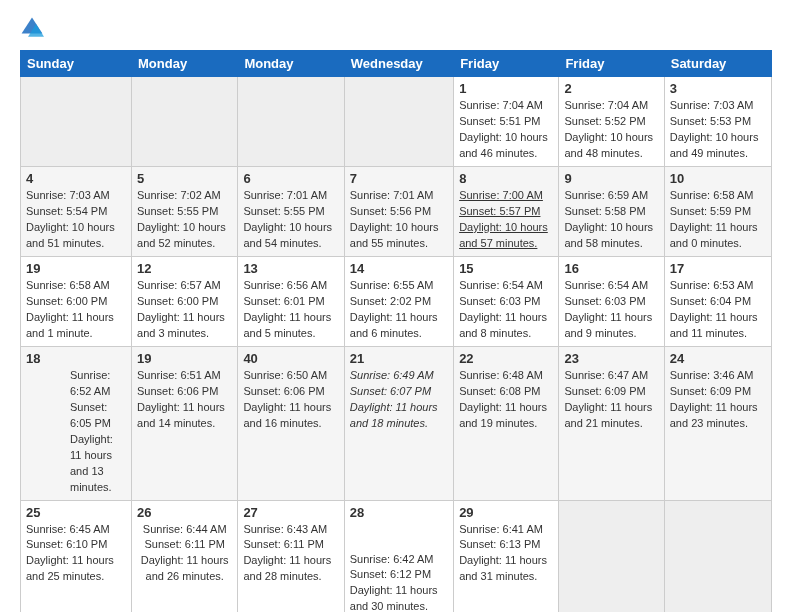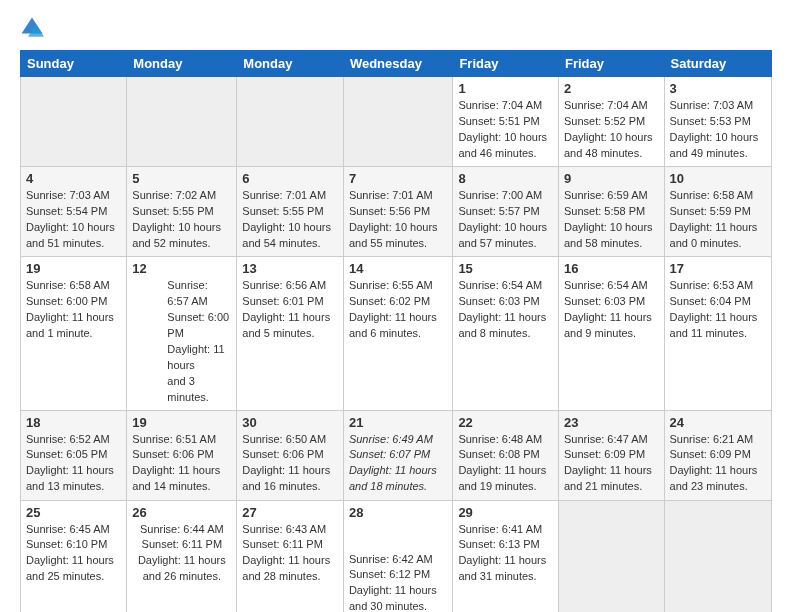--- a/index.html
+++ b/index.html
@@ -110,21 +110,21 @@
           </td>
           <td>
             <span class="day-num">7</span>
             <div class="day-info" style="white-space: pre-line;">Sunrise: 7:01 AM
 Sunset: 5:56 PM
 Daylight: 10 hours
 and 55 minutes.</div>
           </td>
           <td>
             <span class="day-num">8</span>
-            <div class="day-info" style="white-space: pre-line;">Sunrise: 7:00 AM
+            <div class="day-info" style="white-space: pre-line; text-decoration: underline;">Sunrise: 7:00 AM
 Sunset: 5:57 PM
 Daylight: 10 hours
 and 57 minutes.</div>
           </td>
           <td>
             <span class="day-num">9</span>
             <div class="day-info" style="white-space: pre-line;">Sunrise: 6:59 AM
 Sunset: 5:58 PM
 Daylight: 10 hours
 and 58 minutes.</div>
@@ -140,36 +140,36 @@
         <tr class="week-row">
           <td>
             <span class="day-num">19</span>
             <div class="day-info" style="white-space: pre-line;">Sunrise: 6:58 AM
 Sunset: 6:00 PM
 Daylight: 11 hours
 and 1 minute.</div>
           </td>
           <td>
             <span class="day-num">12</span>
-            <div class="day-info" style="white-space: pre-line; margin-left: 35px;">Sunrise: 6:57 AM
+            <div class="day-info" style="white-space: pre-line;">Sunrise: 6:57 AM
 Sunset: 6:00 PM
 Daylight: 11 hours
 and 3 minutes.</div>
           </td>
           <td>
             <span class="day-num">13</span>
             <div class="day-info" style="white-space: pre-line;">Sunrise: 6:56 AM
 Sunset: 6:01 PM
 Daylight: 11 hours
 and 5 minutes.</div>
           </td>
           <td>
             <span class="day-num">14</span>
             <div class="day-info" style="white-space: pre-line;">Sunrise: 6:55 AM
-Sunset: 6:02 PM
+Sunset: 2:02 PM
 Daylight: 11 hours
 and 6 minutes.</div>
           </td>
           <td>
             <span class="day-num">15</span>
             <div class="day-info" style="white-space: pre-line;">Sunrise: 6:54 AM
 Sunset: 6:03 PM
 Daylight: 11 hours
 and 8 minutes.</div>
           </td>
@@ -184,34 +184,34 @@
             <span class="day-num">17</span>
             <div class="day-info" style="white-space: pre-line;">Sunrise: 6:53 AM
 Sunset: 6:04 PM
 Daylight: 11 hours
 and 11 minutes.</div>
           </td>
         </tr>
         <tr class="week-row">
           <td>
             <span class="day-num">18</span>
-            <div class="day-info" style="white-space: pre-line;">Sunrise: 6:52 AM
+            <div class="day-info" style="white-space: pre-line; margin-left: 44px;">Sunrise: 6:52 AM
 Sunset: 6:05 PM
 Daylight: 11 hours
 and 13 minutes.</div>
           </td>
           <td>
             <span class="day-num">19</span>
             <div class="day-info" style="white-space: pre-line;">Sunrise: 6:51 AM
 Sunset: 6:06 PM
 Daylight: 11 hours
 and 14 minutes.</div>
           </td>
           <td>
-            <span class="day-num">30</span>
+            <span class="day-num">40</span>
             <div class="day-info" style="white-space: pre-line;">Sunrise: 6:50 AM
 Sunset: 6:06 PM
 Daylight: 11 hours
 and 16 minutes.</div>
           </td>
           <td>
             <span class="day-num">21</span>
             <div class="day-info" style="white-space: pre-line; font-style: italic;">Sunrise: 6:49 AM
 Sunset: 6:07 PM
 Daylight: 11 hours
@@ -226,21 +226,21 @@
           </td>
           <td>
             <span class="day-num">23</span>
             <div class="day-info" style="white-space: pre-line;">Sunrise: 6:47 AM
 Sunset: 6:09 PM
 Daylight: 11 hours
 and 21 minutes.</div>
           </td>
           <td>
             <span class="day-num">24</span>
-            <div class="day-info" style="white-space: pre-line;">Sunrise: 6:21 AM
+            <div class="day-info" style="white-space: pre-line;">Sunrise: 3:46 AM
 Sunset: 6:09 PM
 Daylight: 11 hours
 and 23 minutes.</div>
           </td>
         </tr>
         <tr class="week-row">
           <td>
             <span class="day-num">25</span>
             <div class="day-info" style="white-space: pre-line;">Sunrise: 6:45 AM
 Sunset: 6:10 PM

